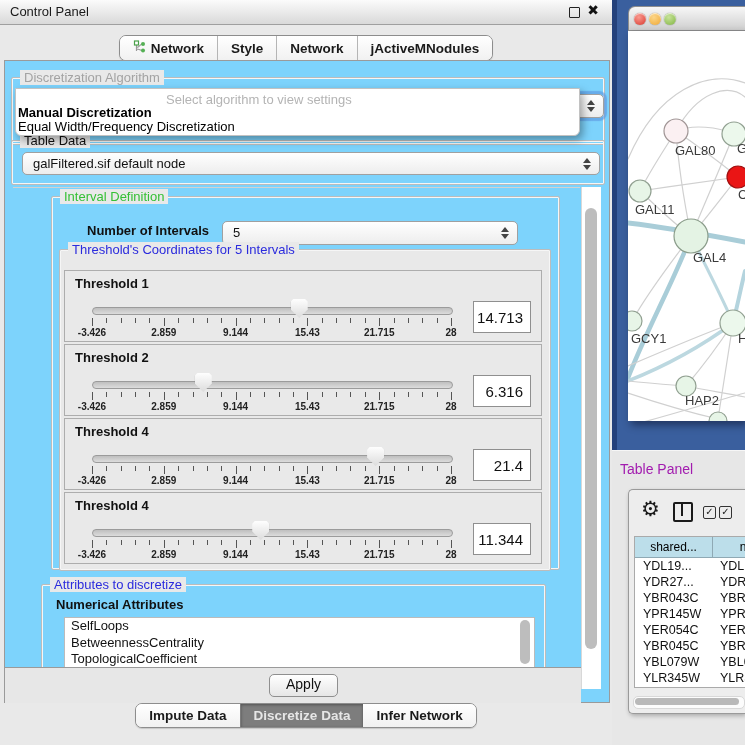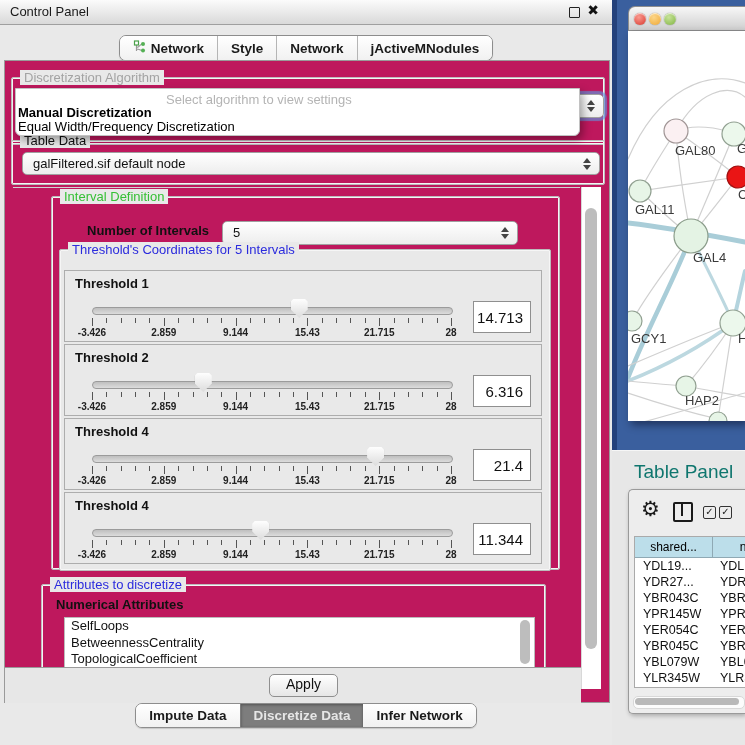--- a/index.html
+++ b/index.html
@@ -15,21 +15,21 @@
   .tabbar{position:absolute;left:0;width:612px;display:flex;justify-content:center;}
   .tabbar-top{top:23px;margin-top:12px;}
   .tabbar-bottom{top:703px;}
   .tabgroup{display:flex;border:1px solid #8d8d8d;border-radius:7px;overflow:hidden;background:#fff;
     box-shadow:0 1px 1px rgba(0,0,0,.15);}
   .tab{padding:4px 13px;font-size:13.5px;font-weight:bold;color:#1a1a1a;background:linear-gradient(#ffffff,#f1f1f1);
     border-left:1px solid #b5b5b5;display:flex;align-items:center;gap:5px;white-space:nowrap;}
   .tab:first-child{border-left:none;}
   .tab.sel{background:#7d7d7d;color:#e6e6e6;border-left-color:#7d7d7d;box-shadow:inset 0 1px 3px rgba(0,0,0,.35);}
   .tab.sel + .tab{border-left:none;}
-  #cp-content{position:absolute;left:4px;top:60px;width:604px;height:641px;border:1px solid #9a9a9a;background:#be185d;}
+  #cp-content{position:absolute;left:4px;top:60px;width:604px;height:641px;border:1px solid #9a9a9a;background:#7dd3fc;}
   .group{position:absolute;border:1px solid #bcbcbc;border-radius:2px;box-shadow:inset 0 0 0 1px #f6f6f6;}
   .legend{position:absolute;top:-8px;left:8px;background:#e9e9e9;padding:0 4px;font-size:13px;line-height:15px;}
   .legend.gray{color:#a3a3a3;}
   .legend.green{color:#35c035;}
   .legend.blue{color:#2b2bdd;}
   .combo{position:absolute;background:linear-gradient(#ffffff,#ededed);border:1px solid #a0a0a0;border-radius:5px;
     font-size:13px;line-height:22px;padding-left:10px;color:#111;}
   .combo.glow{box-shadow:0 0 1px 3px rgba(92,150,224,.65);}
   .spin{position:absolute;right:7px;top:50%;transform:translateY(-50%);width:9px;height:12px;}
   .spin .u{position:absolute;left:0;top:0;width:0;height:0;border-left:4.5px solid transparent;border-right:4.5px solid transparent;border-bottom:5px solid #444;}
@@ -61,21 +61,21 @@
   
   #rp{position:absolute;left:612px;top:0;width:133px;height:745px;}
   #rp-blue{position:absolute;left:0;top:0;width:133px;height:450px;background:#3a5f9e;}
   #rp-edge{position:absolute;left:0;top:0;width:5px;height:450px;background:#24417b;}
   #mac-titlebar{position:absolute;left:16px;top:6px;width:117px;height:25px;border-radius:7px 0 0 0;
     background:linear-gradient(#f7f7f7,#cfcfcf);border:1px solid #8e8e8e;border-right:none;box-sizing:border-box;}
   .light{position:absolute;top:6px;width:12px;height:12px;border-radius:50%;box-shadow:inset 0 1px 1px rgba(255,255,255,.7),0 0 1px #555;}
   #net-canvas{position:absolute;left:16px;top:31px;width:117px;height:390px;background:#fff;overflow:hidden;
     box-shadow:3px 4px 8px rgba(0,0,20,.45);}
   #rp-table{position:absolute;left:0;top:450px;width:133px;height:295px;background:#e7e7e7;border-top:1px solid #f6f6f6;}
-  #tp-title{position:absolute;left:22px;top:10px;font-size:19px;color:#0f766e;}
+  #tp-title{position:absolute;left:8px;top:10px;font-size:14px;color:#a21caf;}
   #tp-window{position:absolute;left:16px;top:38px;width:117px;height:225px;background:#ededed;border:1px solid #9a9a9a;
     border-right:none;border-radius:5px 0 0 5px;box-sizing:border-box;box-shadow:1px 2px 4px rgba(0,0,0,.25);}
   .tp-toolbar{position:absolute;left:0;top:0;width:117px;height:44px;}
   .gear{position:absolute;left:12px;top:7px;font-size:21px;color:#1a1a1a;}
   .split-icon{position:absolute;left:44px;top:12px;width:16px;height:16px;border:2px solid #1a1a1a;border-radius:2px;}
   .split-icon::after{content:"";position:absolute;left:6px;top:0;width:2px;height:12px;background:#1a1a1a;}
   .cb{position:absolute;top:16px;width:11px;height:11px;border:1.5px solid #333;border-radius:2px;font-size:10px;
     line-height:10px;text-align:center;color:#222;}
   #tp-table{position:absolute;left:5px;top:46px;width:112px;height:150px;overflow:hidden;background:#fff;border:1px solid #aaa;border-right:none;}
   .th-row{display:flex;height:21px;}

